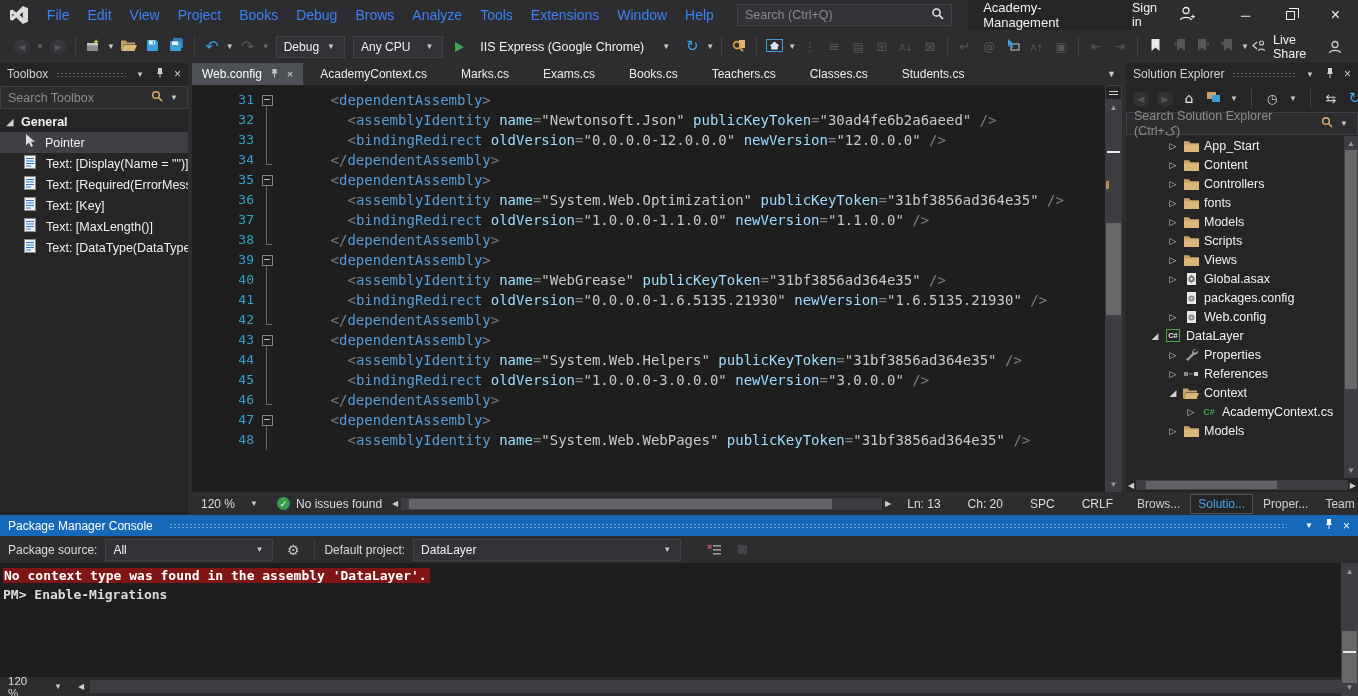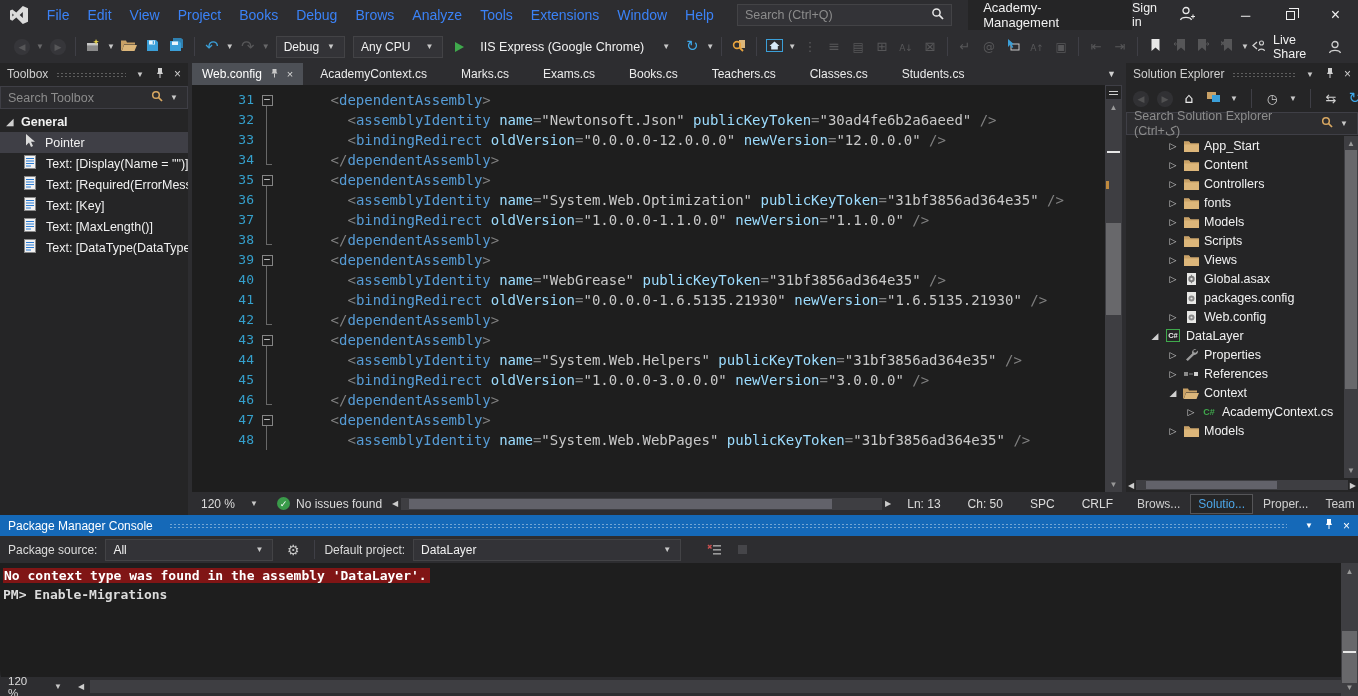--- a/index.html
+++ b/index.html
@@ -514,21 +514,21 @@
         </div>
         <div class="hscroll">
           <span class="hs-arrow">◀</span>
           <div class="hs-track">
               <div class="hs-thumb" style="left:8px; width:88%;"></div>
             </div>
           <span class="hs-arrow">▶</span>
         </div>
         <div class="status-right">
           <span>Ln: 13</span>
-          <span>Ch: 50</span>
+          <span>Ch: 20</span>
           <span>SPC</span>
           <span>CRLF</span>
         </div>
       </div>
     </div>
 
     <aside class="sol-exp">
       <div class="panel-header">
         <span>Solution Explorer</span>
         <span class="grip-dots"></span>

